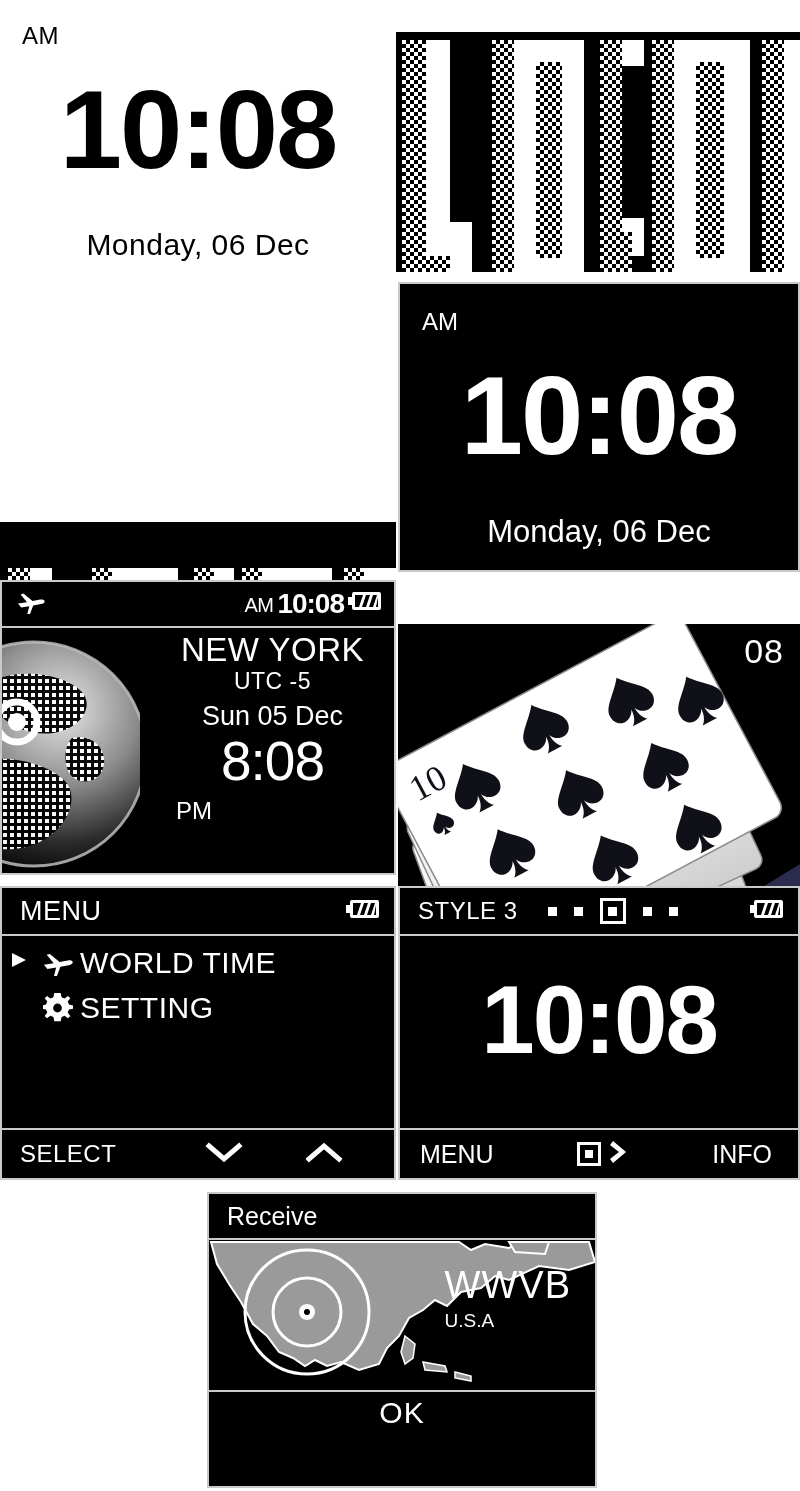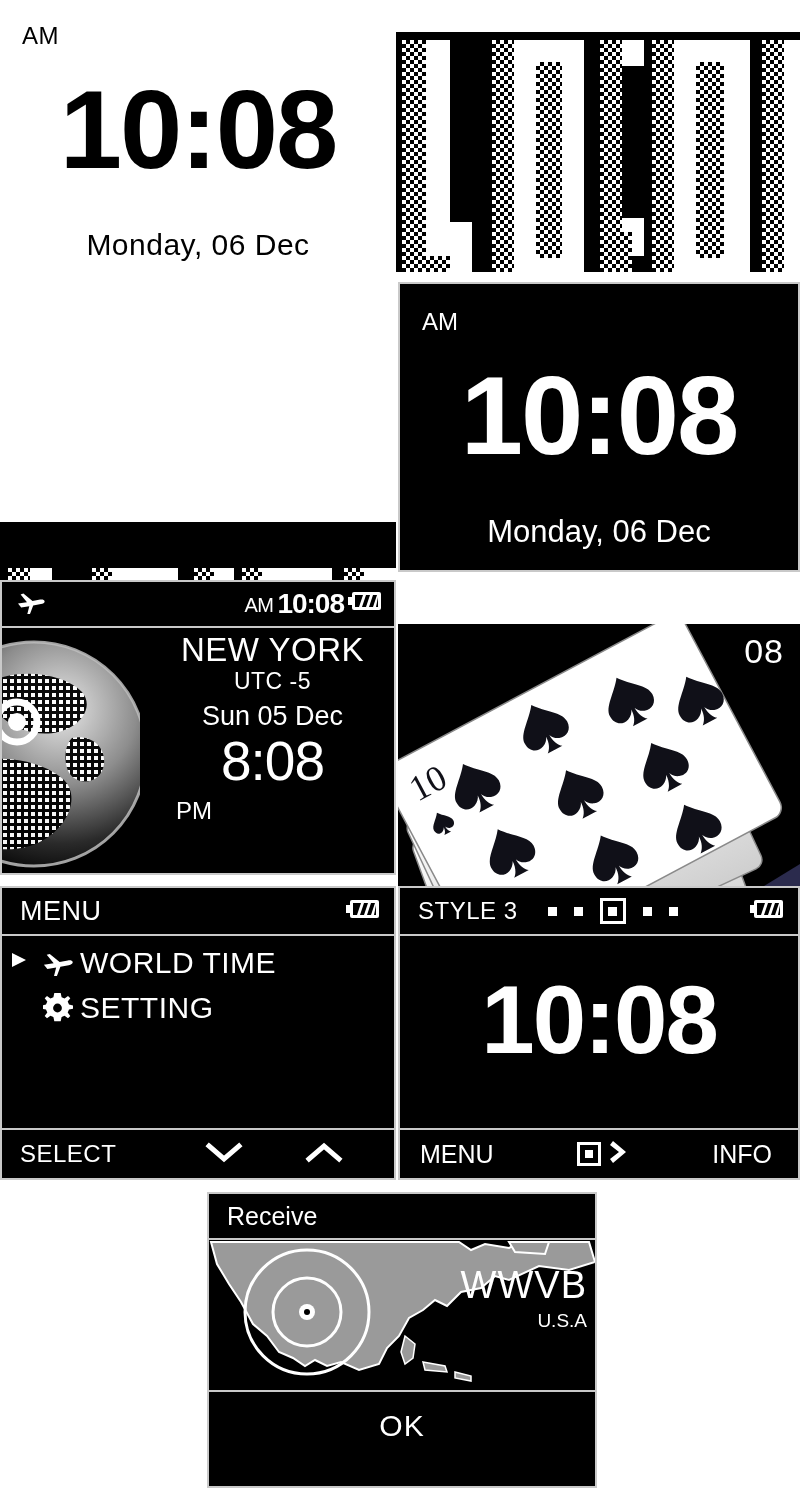--- a/index.html
+++ b/index.html
@@ -90,25 +90,25 @@
   #p8 .botbar{position:absolute;left:0;right:0;bottom:0;height:48px;border-top:2px solid #c9c9c9;display:flex;align-items:center;}
   #p8 .botbar .b1{margin-left:20px;font-size:25px;}
   #p8 .botbar .bmid{margin-left:auto;margin-right:auto;display:flex;align-items:center;gap:8px;}
   #p8 .botbar .b3{margin-right:26px;font-size:25px;}
 
   
   #p9{left:207px;top:1192px;width:390px;height:296px;}
   #p9 .hdr{position:absolute;left:0;right:0;top:0;height:44px;border-bottom:2px solid #c9c9c9;display:flex;align-items:center;}
   #p9 .hdr .ttl{margin-left:18px;font-size:25px;}
   #p9 .mapzone{position:absolute;left:0;right:0;top:46px;height:150px;overflow:hidden;}
-  #p9 .sig{position:absolute;right:8px;top:70px;text-align:right;z-index:4;}
+  #p9 .sig{position:absolute;right:24px;top:70px;text-align:left;z-index:4;}
   #p9 .sig .s1{font-size:38px;line-height:42px;letter-spacing:1px;}
   #p9 .sig .s2{font-size:19px;line-height:30px;}
   #p9 .mid{position:absolute;left:0;right:0;top:196px;height:2px;background:#c9c9c9;}
-  #p9 .okbar{position:absolute;left:0;right:0;top:198px;bottom:0;display:flex;align-items:flex-start;justify-content:center;padding-top:17px;}
+  #p9 .okbar{position:absolute;left:0;right:0;top:198px;bottom:0;display:flex;align-items:flex-start;justify-content:center;padding-top:4px;}
   #p9 .okbar .ok{font-size:30px;letter-spacing:1px;}
 
   .dot{width:9px;height:9px;background:#fff;}
   .dotactive{width:26px;height:26px;border:3px solid #fff;display:flex;align-items:center;justify-content:center;box-sizing:border-box;}
   .dotactive i{display:block;width:9px;height:9px;background:#fff;}
   .sqbox{width:24px;height:24px;border:3px solid #fff;display:flex;align-items:center;justify-content:center;box-sizing:border-box;}
   .sqbox i{display:block;width:8px;height:8px;background:#fff;}
 </style>
 </head>
 <body>

